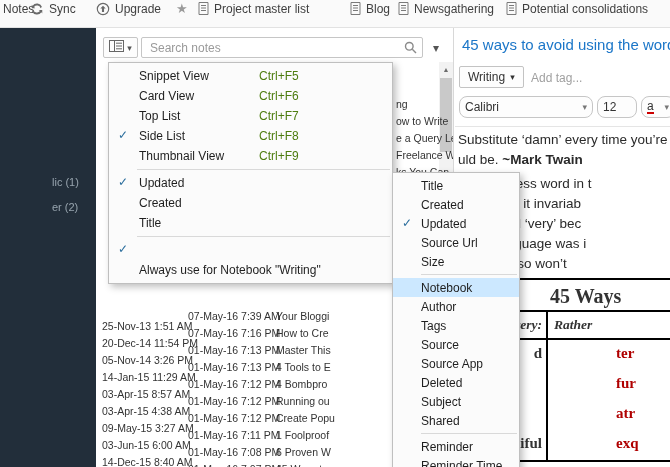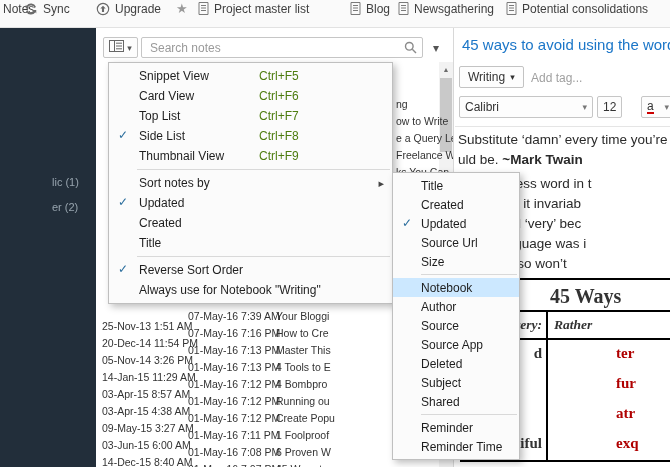--- a/index.html
+++ b/index.html
@@ -36,23 +36,23 @@
   .nl-row { position:relative; height:17px; font-size:10.5px; color:#333; white-space:nowrap; }
   .nl-row .c1 { position:absolute; left:6px; top:12px; }
   .nl-row .c2 { position:absolute; left:92px; top:2px; }
   .nl-row .c3 { position:absolute; left:180px; top:2px; }
 
   
   #editor { position:absolute; left:455px; top:28px; width:215px; height:439px; background:#fff; overflow:hidden; z-index:1; }
   #note-title { position:absolute; left:7px; top:8px; font-size:15px; color:#1b76c8; white-space:nowrap; }
   #notebook-btn { position:absolute; left:4px; top:38px; height:22px; padding:0 8px; border:1px solid #c3c3c3; border-radius:2px; background:#fdfdfd; display:flex; align-items:center; gap:5px; color:#333; }
   #add-tag { position:absolute; left:76px; top:43px; color:#a0a0a0; }
-  .combo { position:absolute; top:68px; height:22px; border:1px solid #c6c6c6; border-radius:2px; background:#fdfdfd; display:flex; align-items:center; justify-content:space-between; padding:0 5px; color:#333; }
+  .combo { position:absolute; top:68px; height:22px; border:1px solid #c6c6c6; border-radius:8px; background:#fdfdfd; display:flex; align-items:center; justify-content:space-between; padding:0 5px; color:#333; }
   #font-combo { left:4px; width:134px; }
-  #size-combo { left:142px; width:25px;gap:48px; }
+  #size-combo { left:142px; width:40px;gap:48px; }
   #color-btn { left:186px; width:34px; }
   #editor-hr { position:absolute; left:0; top:98px; width:215px; height:1px; background:#e5e5e5; }
   #note-body { position:absolute; left:3px; top:104px; width:212px; }
   .bl { height:20px; font-size:13.5px; color:#2a2a2a; white-space:nowrap; overflow:hidden; }
   .bl.gap { margin-top:4px; }
   
   #vtable { position:absolute; left:5px; top:250px; width:400px; border:2px solid #000; background:#fff; font-family:"Liberation Serif", serif; }
   #vt-title { height:32px; line-height:32px; border-bottom:2px solid #000; font-weight:bold; font-size:20px; padding-left:88px; white-space:nowrap; }
   .vt-row { display:flex; }
   #vt-head { height:28px; border-bottom:2px solid #000; font-style:italic; font-weight:bold; font-size:13.5px; }
@@ -76,21 +76,21 @@
 </style>
 </head>
 <body>
 
 <div id="screen">
 
   <div id="toolbar">
     <div class="tb-item" style="left:3px;">
       <span>Notes</span>
     </div>
-    <div class="tb-item" style="left:24px;justify-content:center;">
+    <div class="tb-item" style="left:30px;justify-content:center;">
       <span>
           <svg width="14" height="14" viewBox="0 0 16 16">
             <path d="M13.6 5.5A6 6 0 0 0 3 4.3L2 3v4h4L4.6 5.6a4.5 4.5 0 0 1 7.6 1.4z" fill="#6a6a6a"></path>
             <path d="M2.4 10.5A6 6 0 0 0 13 11.7L14 13V9h-4l1.4 1.4a4.5 4.5 0 0 1-7.6-1.4z" fill="#6a6a6a"></path>
           </svg>
         </span>
       <span>Sync</span>
     </div>
     <div class="tb-item" style="left:96px;">
       <span>
@@ -306,37 +306,32 @@
         <span class="check">✓</span>
         <span>Side List</span>
         <span class="shortcut">Ctrl+F8</span>
       </div>
     <div class="mi">
         <span>Thumbnail View</span>
         <span class="shortcut">Ctrl+F9</span>
       </div>
     <div class="msep"></div>
     <div class="mi">
-        <span>Sort notes by</span>
-        <span class="sub-arrow">▸</span>
-      </div>
-    <div class="mi">
         <span class="check">✓</span>
         <span>Updated</span>
       </div>
     <div class="mi">
         <span>Created</span>
       </div>
     <div class="mi">
         <span>Title</span>
       </div>
     <div class="msep"></div>
     <div class="mi">
         <span class="check">✓</span>
-        <span>Reverse Sort Order</span>
       </div>
     <div class="mi">
         <span>Always use for Notebook "Writing"</span>
       </div>
   </div>
 
   <div id="sort-menu" class="menu">
     <div class="mi">
         <span>Title</span>
       </div>
@@ -354,20 +349,23 @@
         <span>Size</span>
       </div>
     <div class="msep"></div>
     <div class="mi hl">
         <span>Notebook</span>
       </div>
     <div class="mi">
         <span>Author</span>
       </div>
     <div class="mi">
+        <span>Tags</span>
+      </div>
+    <div class="mi">
         <span>Source</span>
       </div>
     <div class="mi">
         <span>Source App</span>
       </div>
     <div class="mi">
         <span>Deleted</span>
       </div>
     <div class="mi">
         <span>Subject</span>

